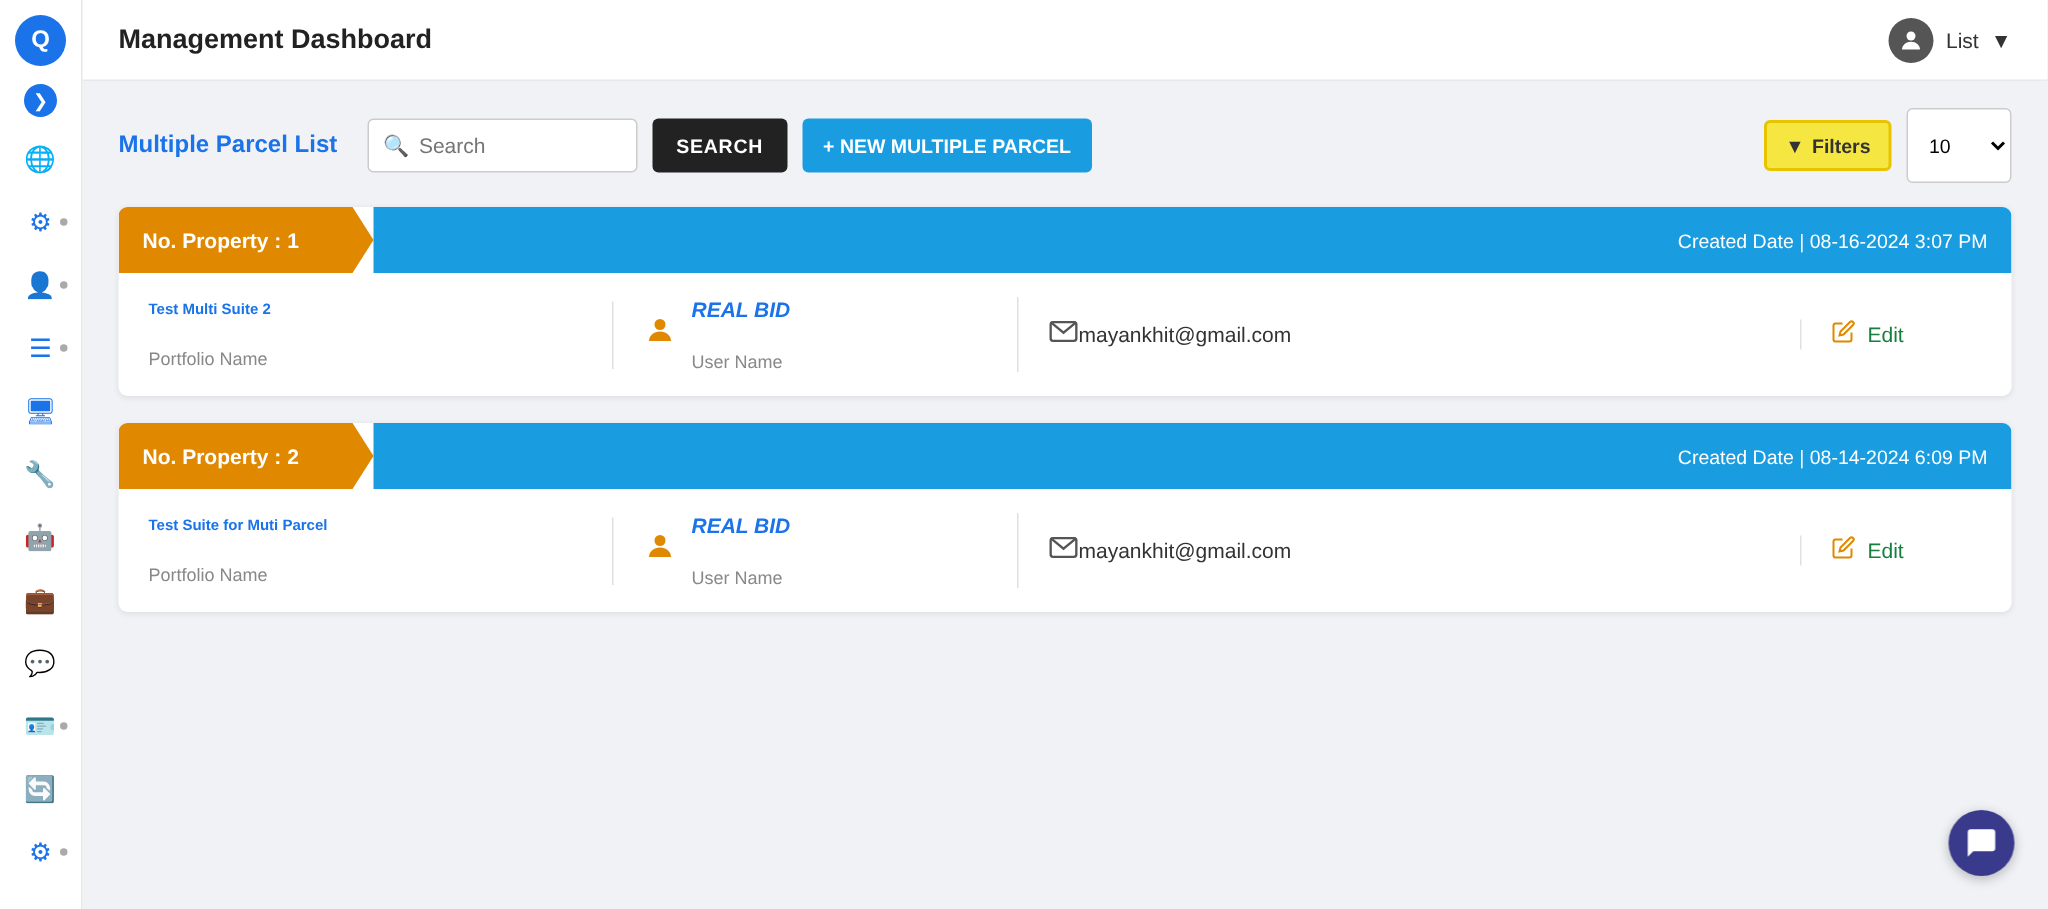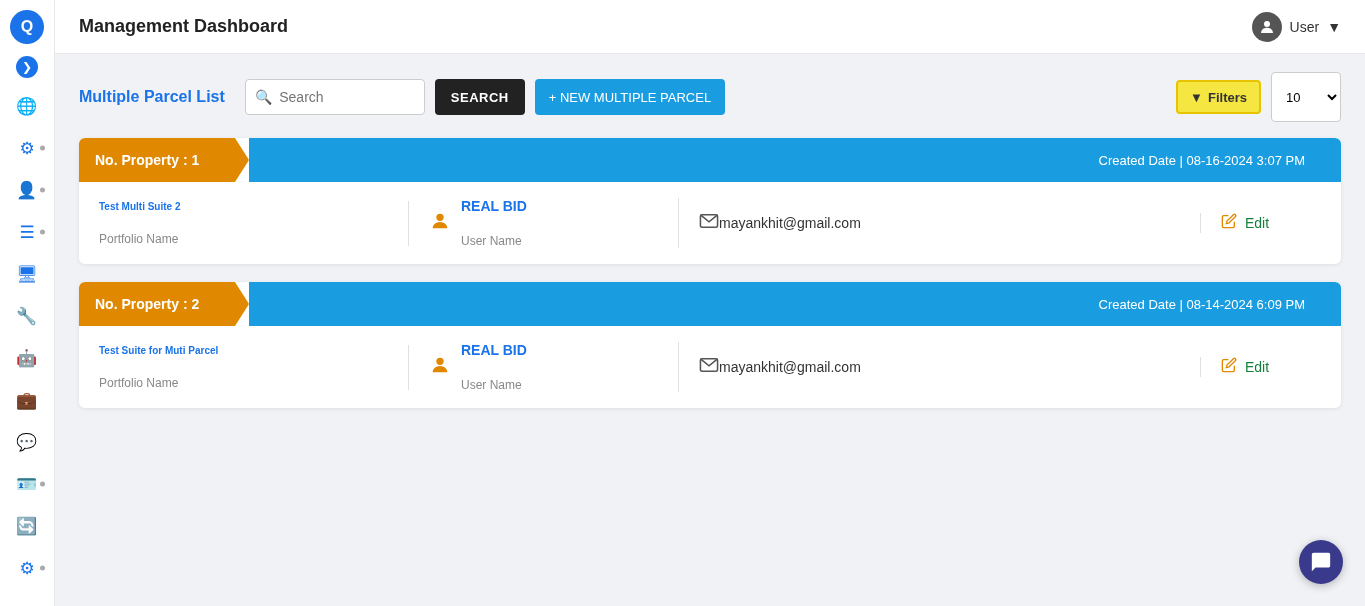--- a/index.html
+++ b/index.html
@@ -151,21 +151,21 @@
       letter-spacing: 0.5px;
     }
     .new-parcel-btn {
       background: #1a9de0;
       color: #fff;
       border: none;
       border-radius: 4px;
       padding: 0 14px;
       height: 36px;
       font-size: 13px;
-      font-weight: 400;
+      font-weight: 700;
       cursor: pointer;
       display: flex;
       align-items: center;
       gap: 5px;
     }
     .toolbar-spacer { flex: 1; }
     .filters-btn {
       background: #f5e642;
       color: #333;
       border: 2px solid #e8c400;
@@ -215,21 +215,21 @@
       clip-path: polygon(0 0, calc(100% - 14px) 0, 100% 50%, calc(100% - 14px) 100%, 0 100%);
       min-width: 170px;
     }
     .parcel-header-blue {
       background: #1a9de0;
       flex: 1;
       height: 100%;
       display: flex;
       align-items: center;
       justify-content: flex-end;
-      padding-right: 36px;
+      padding-right: 16px;
       color: #fff;
       font-size: 13px;
       font-weight: 400;
     }
     .parcel-body {
       display: flex;
       align-items: center;
       padding: 16px 20px;
       gap: 0;
     }
@@ -258,20 +258,21 @@
       border-right: 1px solid #e0e0e0;
     }
     .parcel-user-icon {
       color: #e08800;
       font-size: 20px;
     }
     .parcel-username {
       font-size: 14px;
       font-weight: 700;
       color: #1a73e8;
+      font-style: italic;
     }
     .parcel-email-col {
       flex: 1;
       display: flex;
       align-items: center;
       padding: 0 20px;
       border-right: 1px solid #e0e0e0;
     }
     .parcel-email-icon {
       color: #555;
@@ -340,21 +341,21 @@
 
     <div class="header">
       <span class="header-title">Management Dashboard</span>
       <div class="header-user">
         <div class="header-user-icon">
           <svg width="18" height="18" viewBox="0 0 24 24" fill="white">
               <circle cx="12" cy="8" r="4"></circle>
               <path d="M4 20c0-4 3.6-7 8-7s8 3 8 7"></path>
             </svg>
         </div>
-        <span>User</span>
+        <span>List</span>
         <span>▼</span>
       </div>
     </div>
 
     <div class="content">
 
       <div class="toolbar">
         <span class="page-title">Multiple Parcel List</span>
         <div class="search-wrapper">
           <span class="search-icon">🔍</span>

